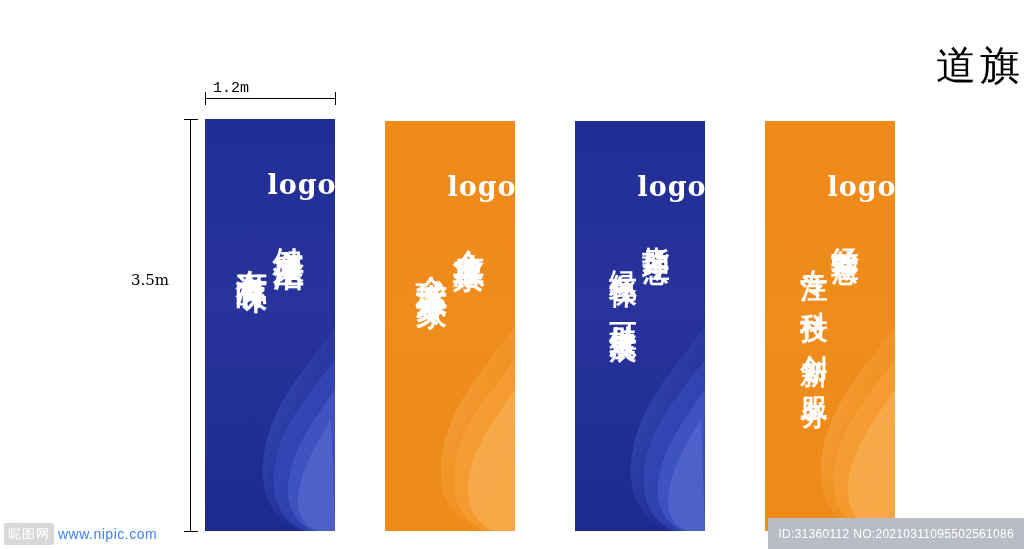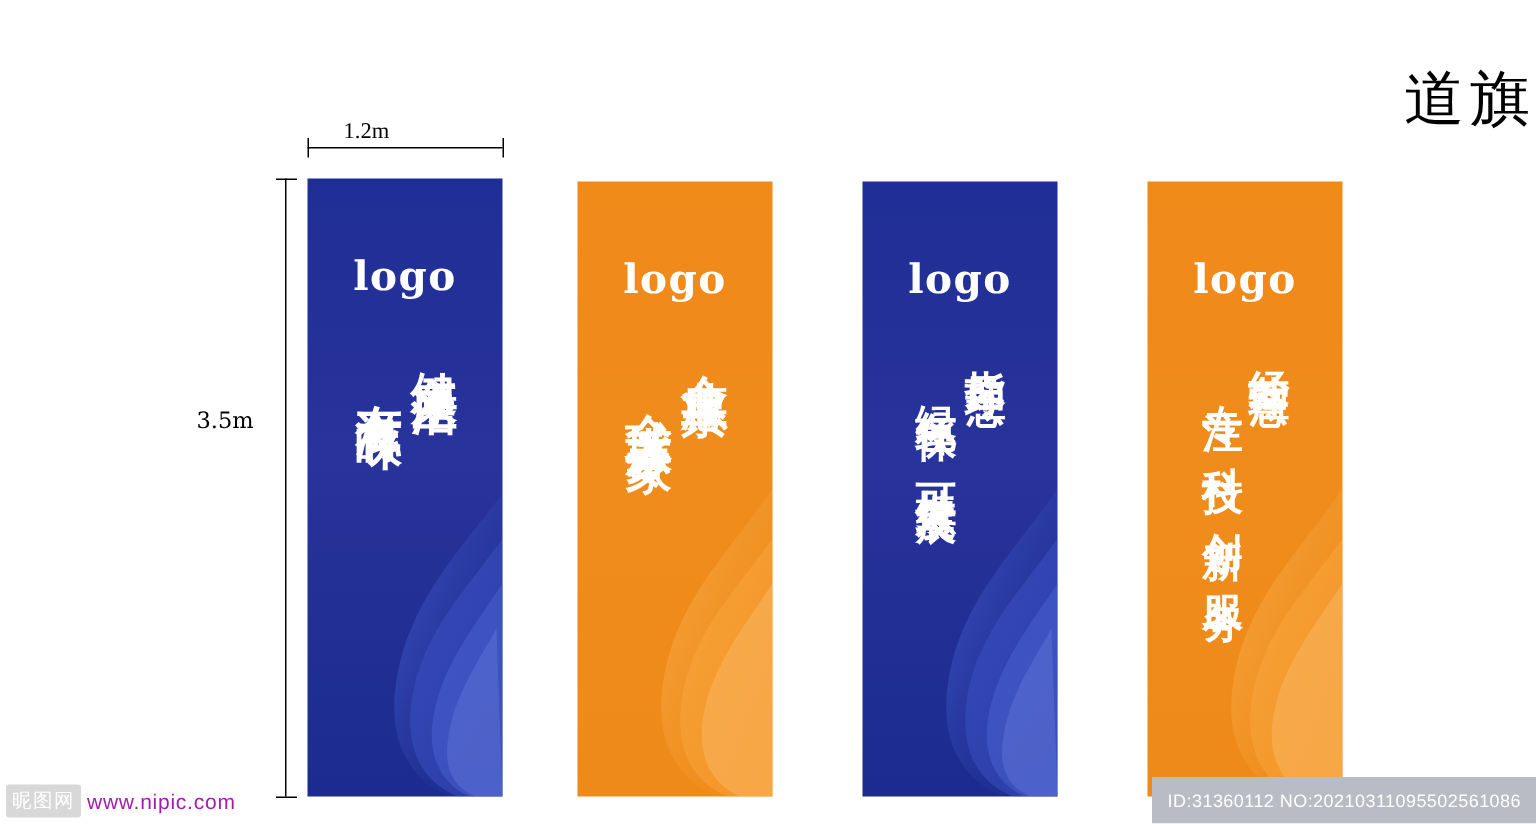--- a/index.html
+++ b/index.html
@@ -44,23 +44,23 @@
     position: absolute;
     top: 92px;
     width: 1px;
     height: 13px;
     background: #000;
   }
   .dim-top-tick-l { left: 205px; }
   .dim-top-tick-r { left: 335px; }
   .dim-top-label {
     position: absolute;
-    left: 225px;
+    left: 209px;
     top: 80px;
-    font-family: Liberation Serif, serif;
+    font-family: Liberation Mono, monospace;
     font-size: 15px;
     color: #000;
     background: #fff;
     padding: 0 4px;
   }
   .dim-left-line {
     position: absolute;
     left: 190px;
     top: 119px;
     width: 1px;
@@ -100,20 +100,21 @@
     position: absolute;
     left: 0;
     width: 100%;
     text-align: center;
     font-family: "DejaVu Serif", "Liberation Serif", serif;
     font-weight: bold;
     font-size: 27px;
     letter-spacing: 1px;
     color: #ffffff;
     z-index: 3;
+    padding-left: 32px;
   }
   .vtext-wrap {
     position: absolute;
     top: 0;
     left: 0;
     width: 100%;
     height: 100%;
     display: flex;
     flex-direction: row-reverse;
     justify-content: center;
@@ -171,21 +172,21 @@
     font-size: 13px;
     color: #ffffff;
     background: #d8d8d8;
     padding: 2px 4px;
     border-radius: 2px;
     letter-spacing: 1px;
   }
   .wm-url {
     font-family: "Liberation Sans", sans-serif;
     font-size: 14px;
-    color: #a21caf;
+    color: #3b82f6;
     letter-spacing: 0.5px;
   }
   .wm-right {
     position: absolute;
     right: 0;
     bottom: 0;
     height: 31px;
     padding: 0 10px;
     display: flex;
     align-items: center;

